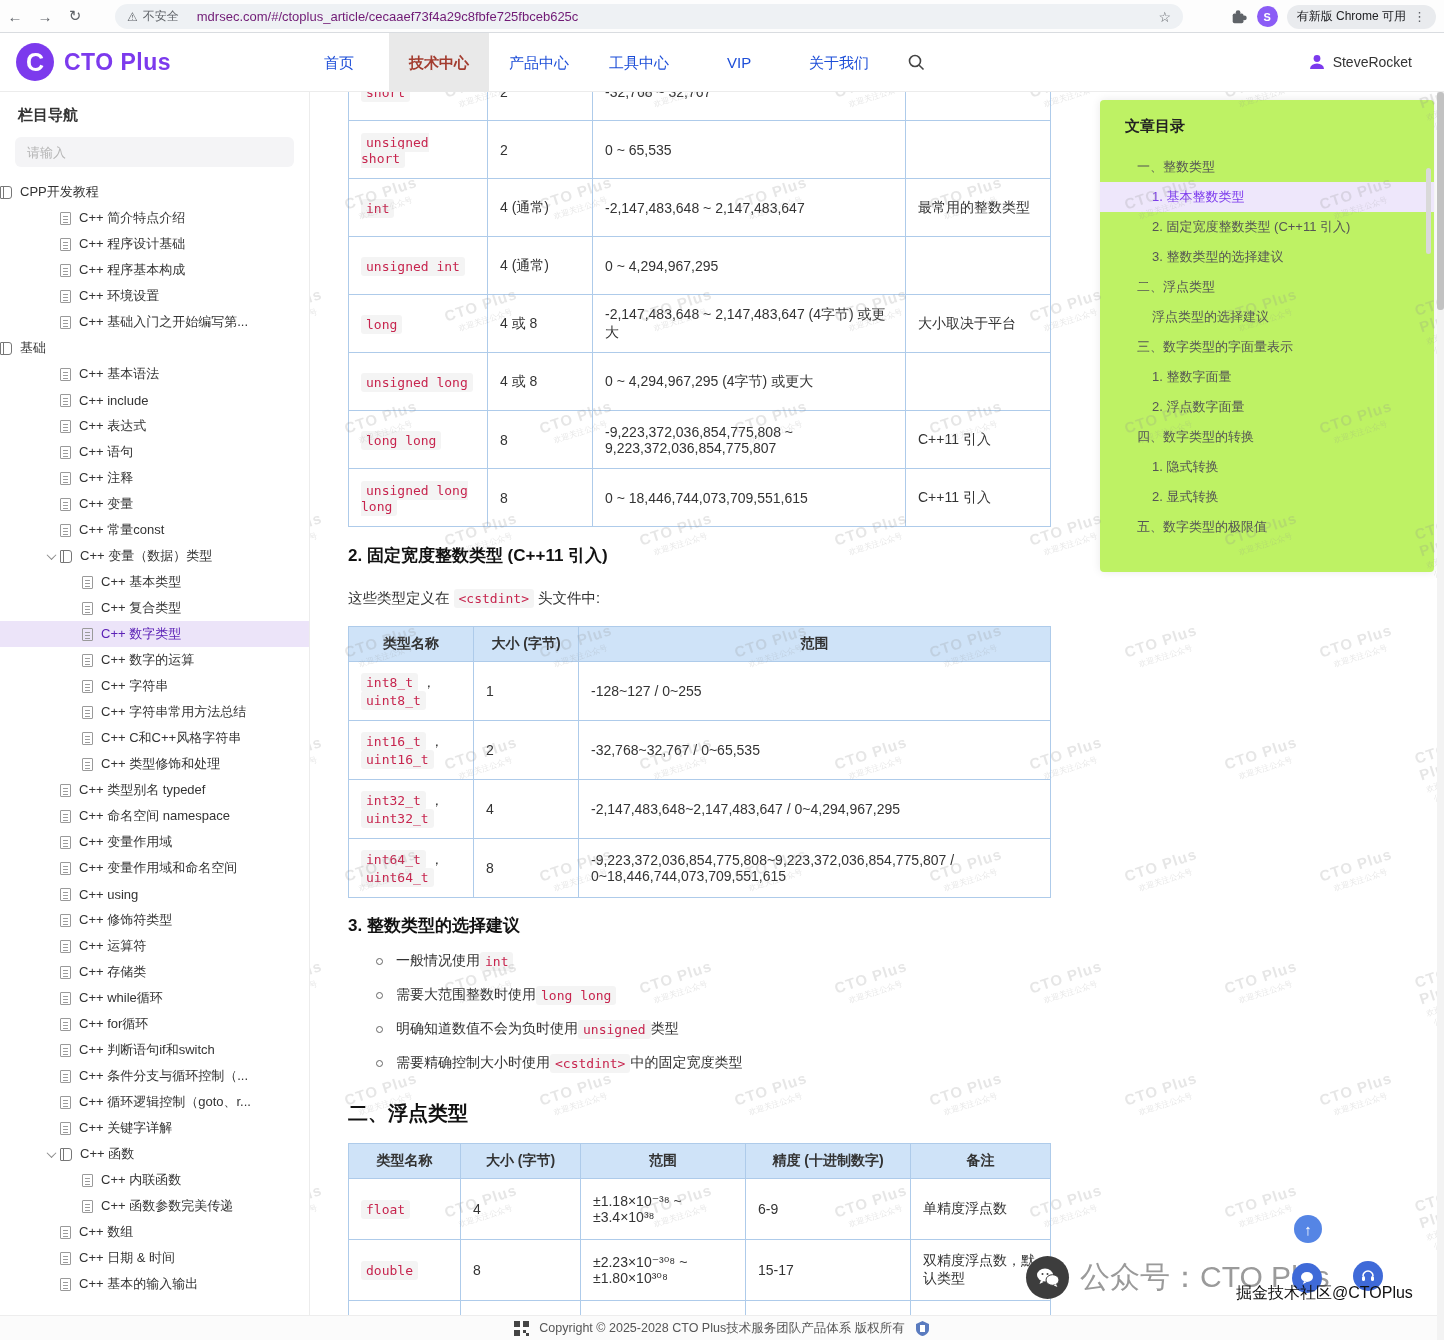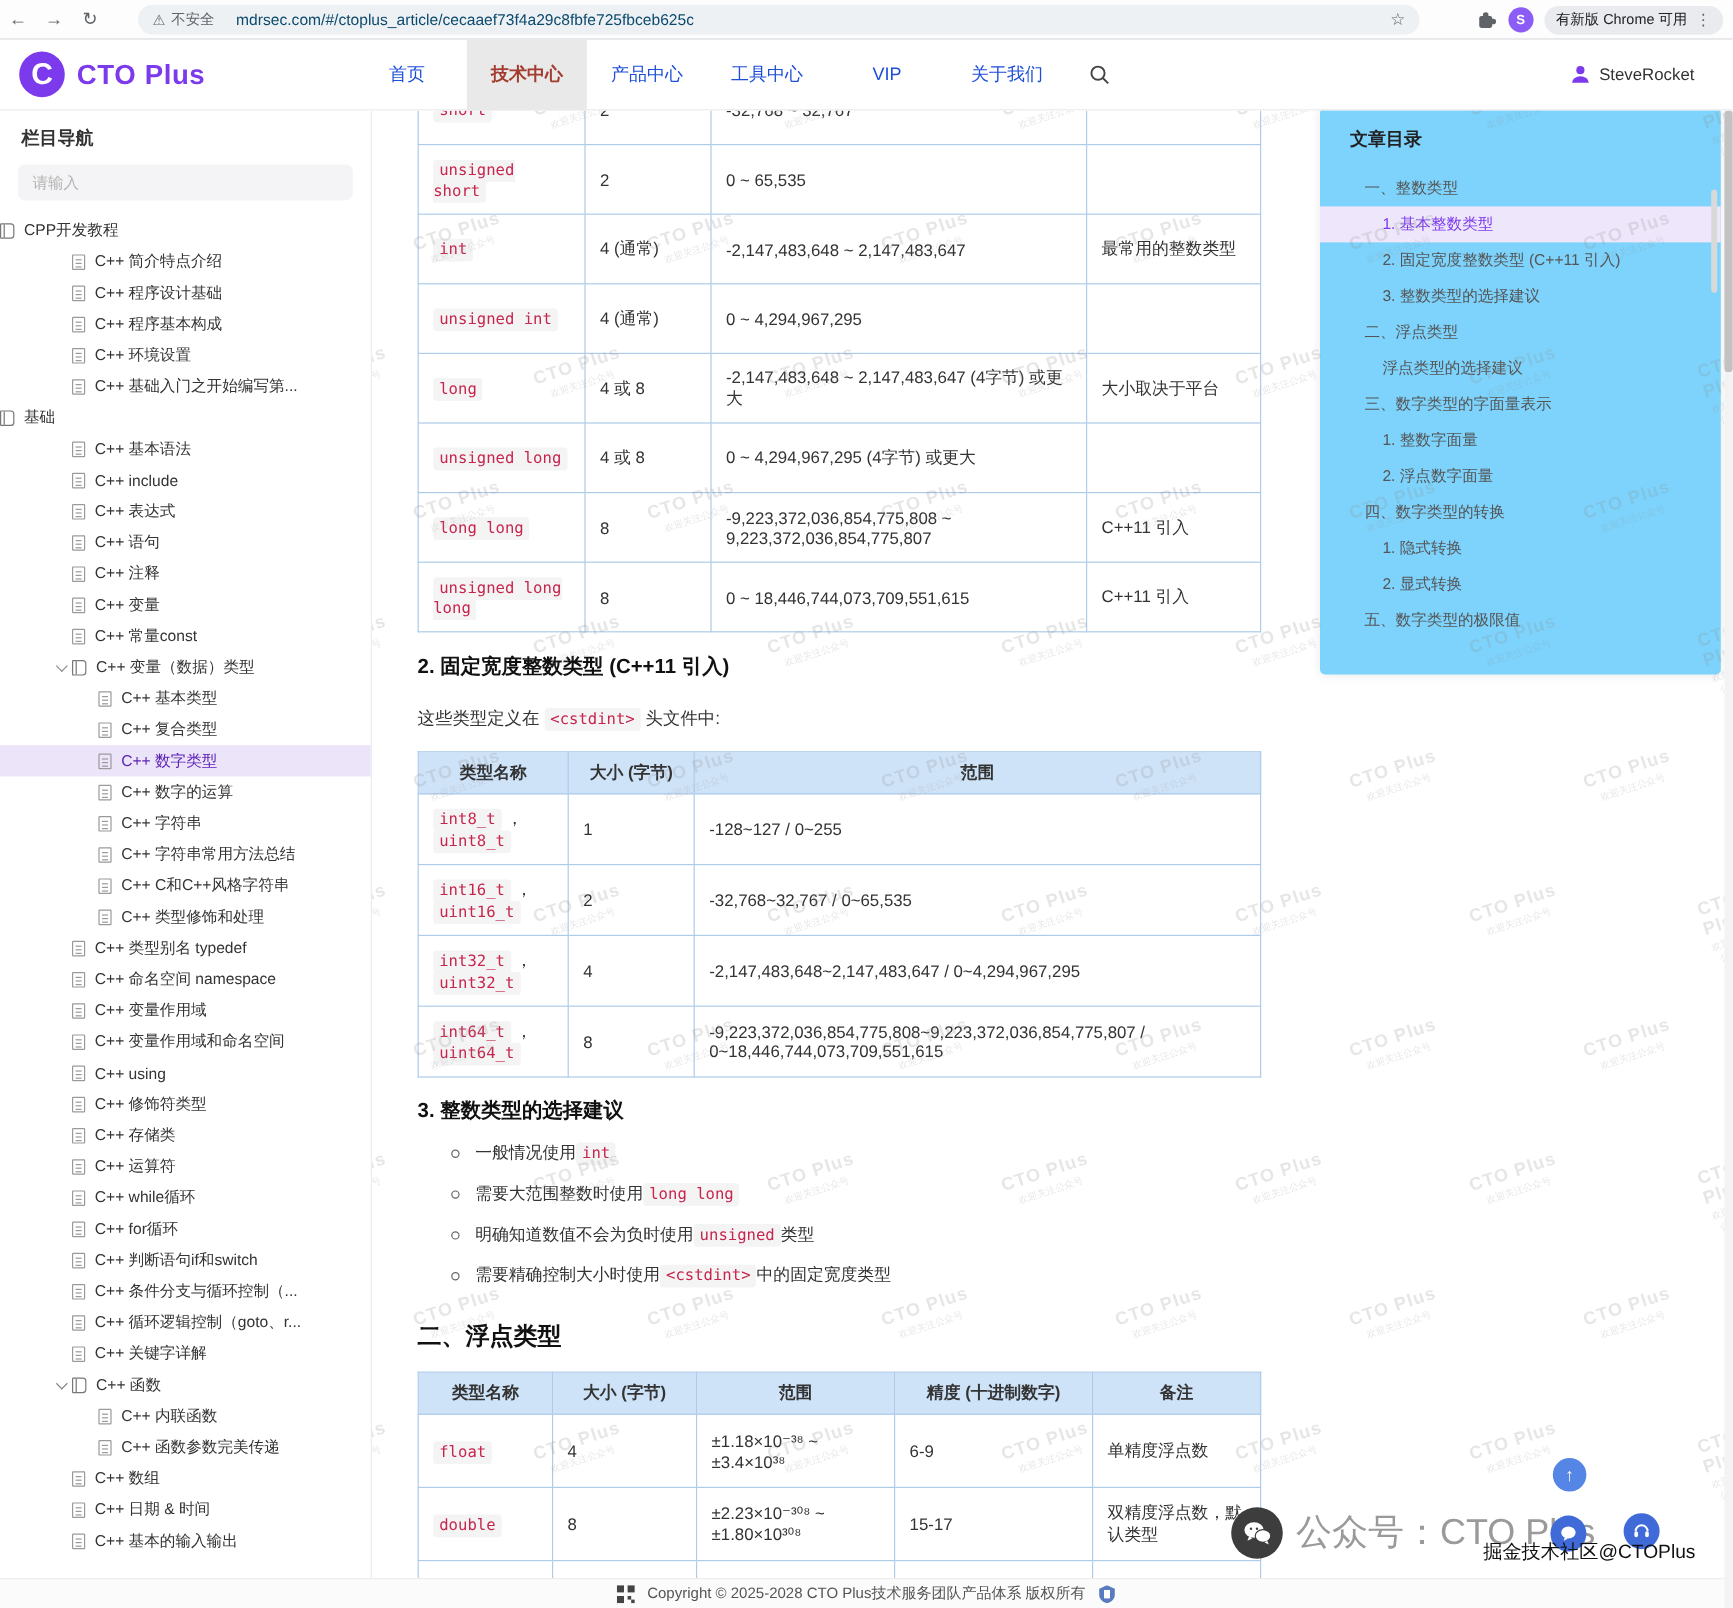--- a/index.html
+++ b/index.html
@@ -5,21 +5,21 @@
 *{margin:0;padding:0;box-sizing:border-box}
 html,body{width:1444px;height:1340px}
 body{position:relative;overflow:hidden;background:#fff;font-family:"Liberation Sans","DejaVu Sans",sans-serif;color:#333}
 
 
 .chrome{position:absolute;left:0;top:0;width:1444px;height:33px;background:#fdfdfd;border-bottom:1px solid #d9dce0;display:flex;align-items:center;z-index:20}
 .nav-ic{width:30px;text-align:center;font-size:15px;color:#5f6368;cursor:pointer}
 .omnibox{position:absolute;left:115px;top:4px;width:1068px;height:25px;background:#eef1f4;border-radius:13px;display:flex;align-items:center;padding:0 12px;font-size:12px;color:#5f6368}
 .omni-warn{font-size:12px;margin-right:5px}
 .omni-sec{font-size:12px;color:#5f6368}
-.omni-url{margin-left:18px;font-size:13px;color:#0c4a6e;white-space:nowrap;overflow:hidden}
+.omni-url{margin-left:18px;font-size:13px;color:#701a75;white-space:nowrap;overflow:hidden}
 .omni-star{margin-left:auto;font-size:14px;color:#5f6368;cursor:pointer}
 .chrome-right{position:absolute;right:8px;top:0;height:33px;display:flex;align-items:center;gap:9px}
 .ext-ic{width:18px;height:18px;cursor:pointer}
 .chrome-avatar{width:21px;height:21px;border-radius:50%;background:#8b5cf6;color:#fff;font-size:11px;font-weight:bold;display:flex;align-items:center;justify-content:center;cursor:pointer}
 .update-pill{height:24px;background:#e9ebee;border-radius:12px;display:flex;align-items:center;padding:0 10px;font-size:12px;color:#202124;gap:7px;cursor:pointer}
 .update-pill .dots{font-size:13px;color:#5f6368}
 
 
 .hdr{position:absolute;left:0;top:33px;width:1444px;height:59px;background:#fff;border-bottom:1px solid #ececec;display:flex;align-items:center;z-index:19}
 .logo{display:flex;align-items:center;margin-left:16px;cursor:pointer}
@@ -65,21 +65,21 @@
 .t-float tbody tr{height:61px}
 .code{font-family:"DejaVu Sans Mono","Liberation Mono",monospace;font-size:13px;color:#c7254e;background:#f4f4f4;padding:2px 5px;border-radius:3px}
 .h-sec{position:absolute;left:38px;font-size:17px;font-weight:bold;color:#111}
 .h-big{position:absolute;left:38px;font-size:20px;font-weight:bold;color:#111}
 .para{position:absolute;left:38px;font-size:14.5px;color:#333}
 .advice{position:absolute;left:38px;list-style:none}
 .advice li{display:flex;align-items:center;height:34px;font-size:14px;color:#333}
 .ring{width:7px;height:7px;border:1.5px solid #666;border-radius:50%;margin:0 13px 0 28px;flex:none}
 
 
-.toc{position:absolute;left:1100px;top:90px;width:334px;height:472px;background:#7dd3fc;border-radius:4px;box-shadow:0 0 10px rgba(0,0,0,.09);overflow:hidden;padding-top:17px;z-index:4}
+.toc{position:absolute;left:1100px;top:100px;width:334px;height:472px;background:#bef264;border-radius:4px;box-shadow:0 0 10px rgba(0,0,0,.09);overflow:hidden;padding-top:17px;z-index:4}
 .toc-title{font-size:15px;font-weight:bold;color:#222;padding-left:25px;margin-bottom:16px}
 .titem{height:30px;line-height:30px;font-size:13px;color:#555;padding-left:37px;white-space:nowrap;overflow:hidden;text-overflow:ellipsis;cursor:pointer}
 .titem.l1{padding-left:52px}
 .titem.active{background:#eee7fb;color:#7c3aed}
 .toc-thumb{position:absolute;right:3px;top:68px;width:5px;height:86px;background:#d9d9d9;border-radius:3px}
 
 
 #watermarks{position:absolute;left:310px;top:92px;right:7px;bottom:25px;overflow:hidden;pointer-events:none;z-index:5}
 .wm{position:absolute;transform:rotate(-18deg);color:#8f8f8f;opacity:.22;text-align:center;pointer-events:none}
 .wm-big{font-size:15px;font-weight:bold;letter-spacing:1px}
@@ -276,25 +276,25 @@
       <div class="trow lv1">
         <span class="ficon"></span>
         <span>C++ using</span>
       </div>
       <div class="trow lv1">
         <span class="ficon"></span>
         <span>C++ 修饰符类型</span>
       </div>
       <div class="trow lv1">
         <span class="ficon"></span>
+        <span>C++ 运算符</span>
+      </div>
+      <div class="trow lv1">
+        <span class="ficon"></span>
         <span>C++ 存储类</span>
-      </div>
-      <div class="trow lv1">
-        <span class="ficon"></span>
-        <span>C++ 运算符</span>
       </div>
       <div class="trow lv1">
         <span class="ficon"></span>
         <span>C++ while循环</span>
       </div>
       <div class="trow lv1">
         <span class="ficon"></span>
         <span>C++ for循环</span>
       </div>
       <div class="trow lv1">

